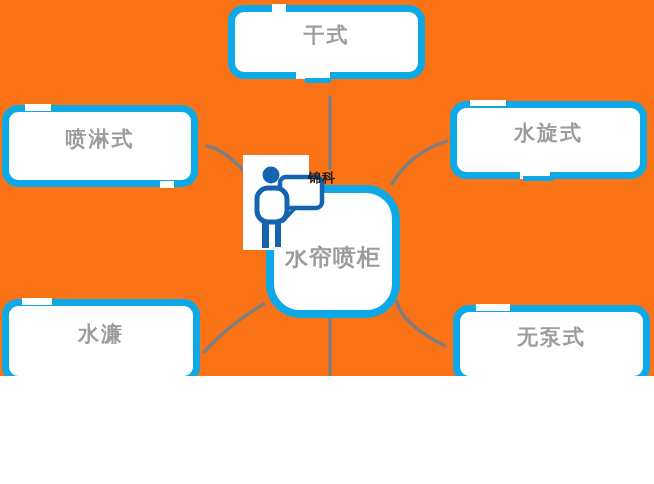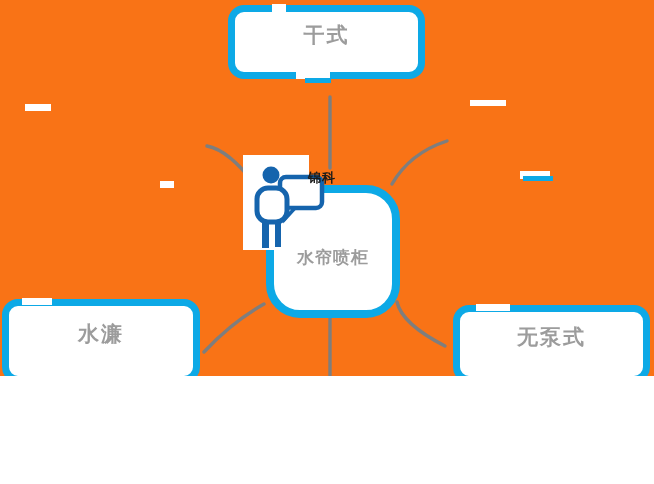--- a/index.html
+++ b/index.html
@@ -13,21 +13,21 @@
     position:absolute;box-sizing:border-box;background:#ffffff;
     border:7px solid var(--node-border,#0da9e6);border-radius:16px;
     display:flex;align-items:center;justify-content:center;
   }
   .node .label{
     color:var(--node-text,#9c9c9c);font-weight:bold;font-size:21px;letter-spacing:2px;
     line-height:1;white-space:nowrap;
   }
   .node.outer .label{transform:translateY(-7px);}
   .node.center{border-width:8px;border-radius:34px;}
-  .node.center .label{font-size:17px;letter-spacing:1px;transform:translateY(6px);}
+  .node.center .label{font-size:23px;letter-spacing:1px;transform:translateY(6px);}
   .logo-box{position:absolute;left:243px;top:155px;width:66px;height:95px;background:#ffffff;}
   .logo-svg{position:absolute;left:243px;top:155px;width:85px;height:100px;}
   .logo-text{
     position:absolute;left:287px;top:171px;font-size:13px;font-weight:bold;
     color:var(--logo-text,#1a1a1a);letter-spacing:1px;line-height:1;white-space:nowrap;padding-left:21px;
   }
   .notch{position:absolute;background:#ffffff;}
   .notch-blue{position:absolute;background:var(--node-border,#0da9e6);}
   .remnant{position:absolute;background:#4d4d4d;}
 </style>
@@ -42,21 +42,27 @@
     <path d="M392 184 Q410 153 447 141"></path>
     <path d="M264 304 Q232 322 204 352"></path>
     <path d="M330 318 L330 389"></path>
     <path d="M397 302 Q402 324 445 346"></path>
   </svg>
 
   <div class="node outer" style="left:228px;top:5px;width:197px;height:74px;">
     <span class="label">干式</span>
   </div>
 
+  <div class="node outer" style="left:450px;top:101px;width:197px;height:78px;">
+    <span class="label">水旋式</span>
+  </div>
 
+  <div class="node outer" style="left:2px;top:105px;width:196px;height:82px;">
+    <span class="label">喷淋式</span>
+  </div>
 
   <div class="node outer" style="left:2px;top:299px;width:198px;height:84px;">
     <span class="label">水濂</span>
   </div>
 
   <div class="node outer" style="left:453px;top:305px;width:197px;height:78px;text-align:center;">
     <span class="label">无泵式</span>
   </div>
 
 

